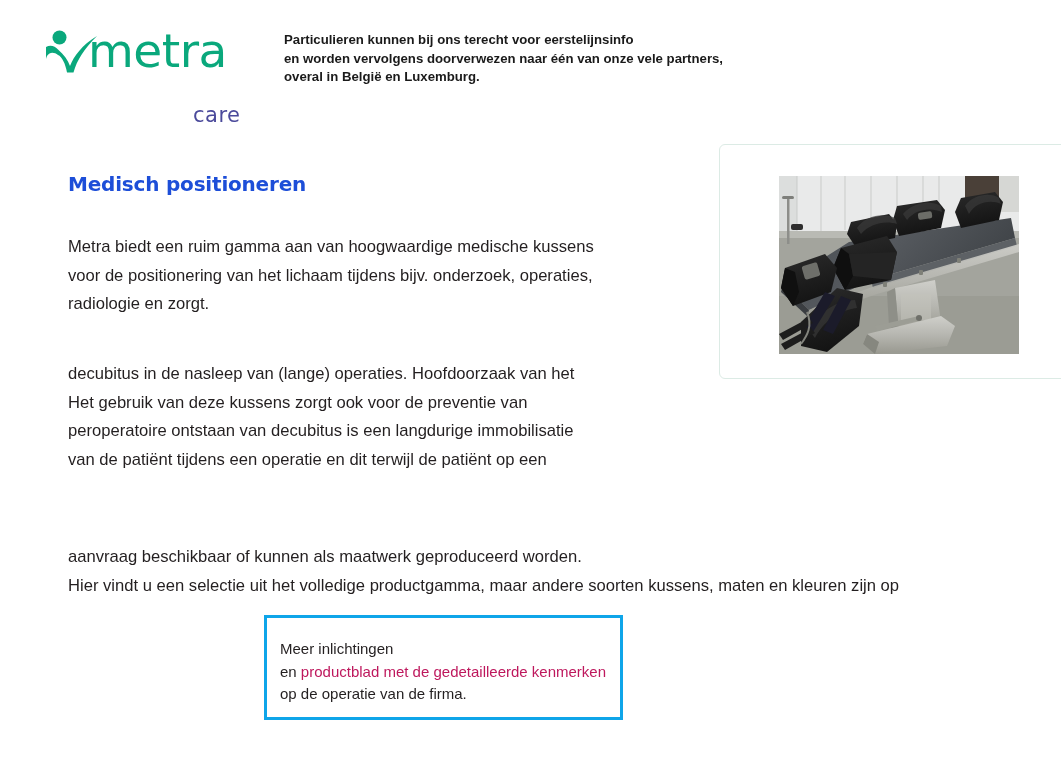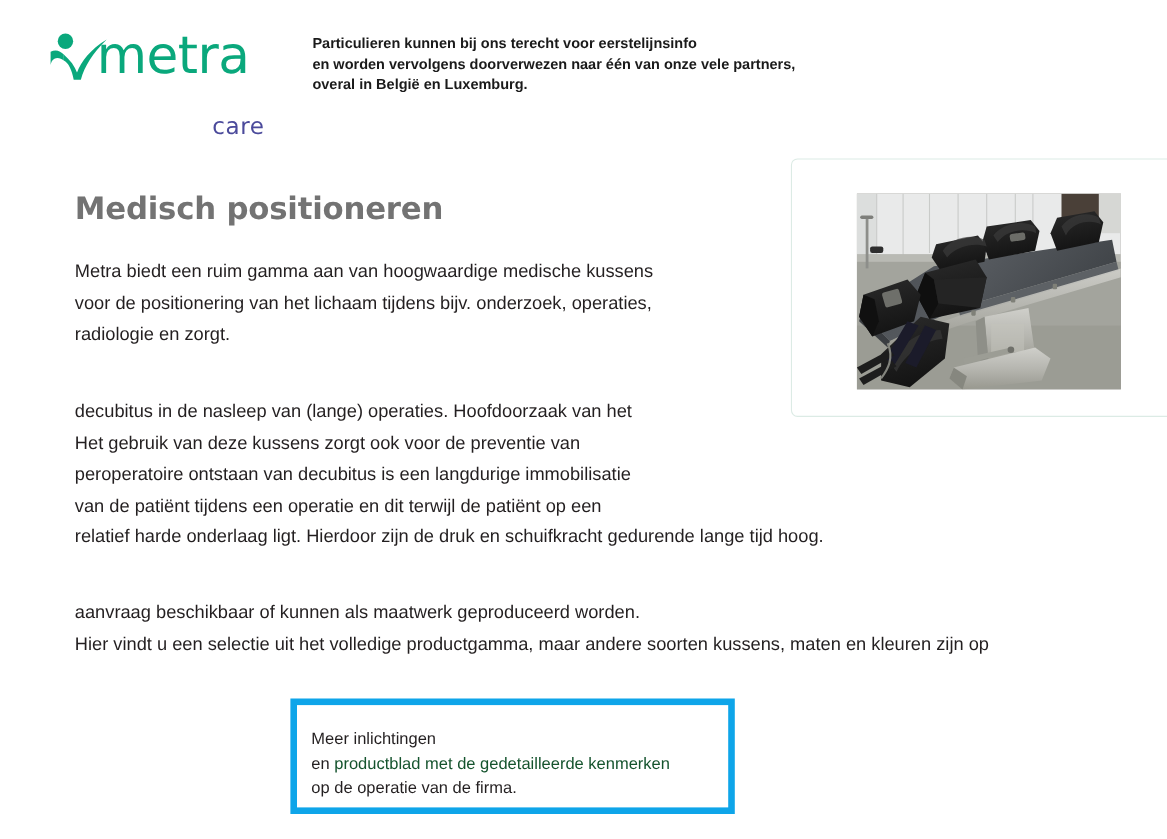--- a/index.html
+++ b/index.html
@@ -69,24 +69,24 @@
     font-weight: bold;
     font-family: "Liberation Sans", sans-serif;
   }
   #header-note div { white-space: nowrap; }
 
   
   #page-title {
     position: absolute;
     left: 68px;
     top: 153px;
-    font-size: 28px;
+    font-size: 20px;
     line-height: 36px;
     font-weight: bold;
-    color: #737373;
+    color: #1d4ed8;
     letter-spacing: -0.2px;
     font-family: "DejaVu Sans", sans-serif;
   }
 
   .body-para {
     position: absolute;
     font-size: 16.6px;
     line-height: 28.5px;
     color: #231f20;
     font-family: "Liberation Sans", sans-serif;
@@ -95,38 +95,38 @@
   .body-para div { white-space: nowrap; }
 
   #para-1 { left: 68px; top: 205px; }
   #para-2 { left: 68px; top: 332px; }
   #para-3 { left: 68px; top: 515px; }
 
   
   #info-box {
     position: absolute;
     left: 264px;
-    top: 635px;
-    width: 404px;
+    top: 615px;
+    width: 359px;
     height: 105px;
-    border: 6px solid #0ea5e9;
+    border: 3px solid #0ea5e9;
     box-sizing: border-box;
     background: #ffffff;
   }
   #info-box-text {
     position: absolute;
     left: 13px;
     top: 20px;
     font-size: 15px;
     line-height: 22.5px;
     color: #231f20;
   }
   #info-box-text div { white-space: nowrap; }
   .link-red {
-    color: #14532d;
+    color: #be185d;
   }
 
   
   #image-card {
     position: absolute;
     left: 719px;
     top: 144px;
     width: 350px;
     height: 235px;
     border: 1px solid #dcebe5;
@@ -181,21 +181,20 @@
   <div>Metra biedt een ruim gamma aan van hoogwaardige medische kussens</div>
   <div>voor de positionering van het lichaam tijdens bijv. onderzoek, operaties,</div>
   <div>radiologie en zorgt.</div>
 </div>
 
 <div class="body-para" id="para-2">
   <div>decubitus in de nasleep van (lange) operaties. Hoofdoorzaak van het</div>
   <div>Het gebruik van deze kussens zorgt ook voor de preventie van</div>
   <div>peroperatoire ontstaan van decubitus is een langdurige immobilisatie</div>
   <div>van de patiënt tijdens een operatie en dit terwijl de patiënt op een</div>
-  <div>relatief harde onderlaag ligt. Hierdoor zijn de druk en schuifkracht gedurende lange tijd hoog.</div>
 </div>
 
 <div class="body-para" id="para-3">
   <div>aanvraag beschikbaar of kunnen als maatwerk geproduceerd worden.</div>
   <div>Hier vindt u een selectie uit het volledige productgamma, maar andere soorten kussens, maten en kleuren zijn op</div>
 </div>
 
 <div id="info-box">
   <div id="info-box-text">
     <div>Meer inlichtingen</div>

